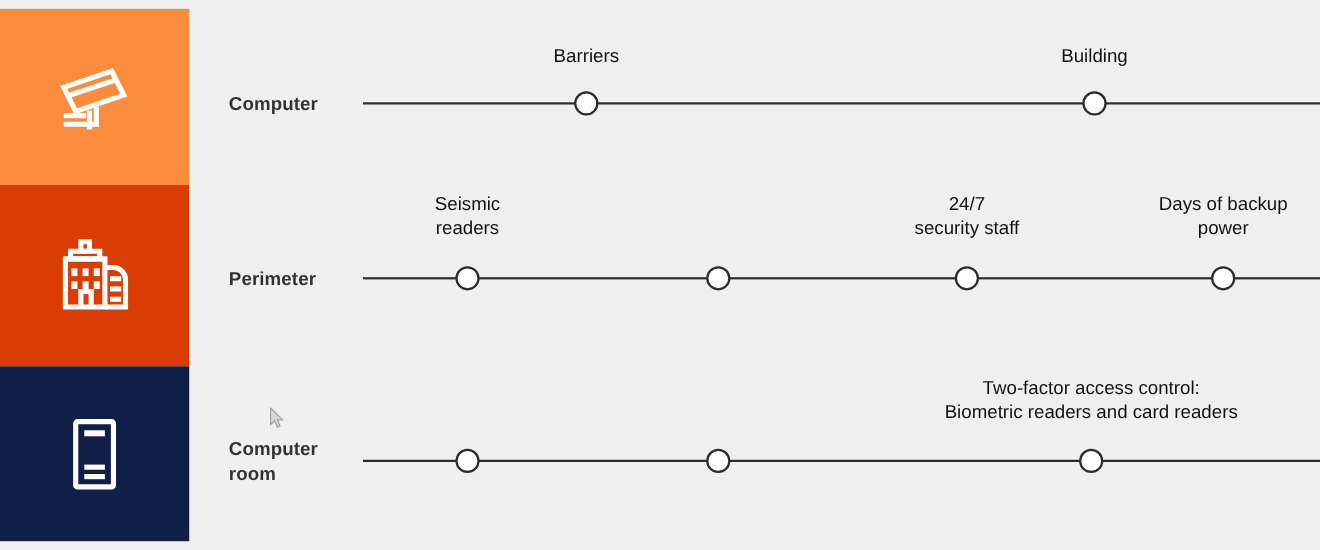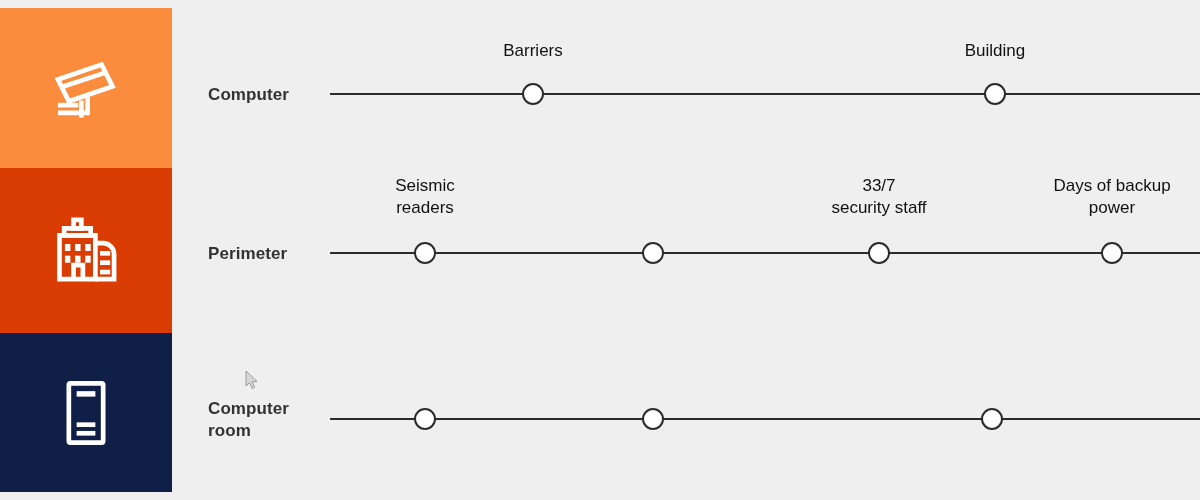--- a/index.html
+++ b/index.html
@@ -153,33 +153,35 @@
         <div class="node-label" style="top: 40px; left: 795px; width: 400px;">Building</div>
       </div>
       <div class="row" style="top: 0px; height: 500px;">
         <div class="row-label" style="top: 243px;">Perimeter</div>
         <div class="axis-line" style="left: 330px; width: 870px; top: 252px;"></div>
         <div class="node" style="left: 414px; top: 242px;"></div>
         <div class="node-label" style="top: 175px; left: 225px; width: 400px;">Seismic
 readers</div>
         <div class="node" style="left: 642px; top: 242px;"></div>
         <div class="node" style="left: 868px; top: 242px;"></div>
-        <div class="node-label" style="top: 175px; left: 679px; width: 400px;">33/7
+        <div class="node-label" style="top: 175px; left: 679px; width: 400px;">24/7
 security staff</div>
         <div class="node" style="left: 1101px; top: 242px;"></div>
         <div class="node-label" style="top: 175px; left: 912px; width: 400px;">Days of backup
 power</div>
       </div>
       <div class="row" style="top: 0px; height: 500px;">
         <div class="row-label" style="top: 398px;">Computer
 room</div>
         <div class="axis-line" style="left: 330px; width: 870px; top: 418px;"></div>
         <div class="node" style="left: 414px; top: 408px;"></div>
         <div class="node" style="left: 642px; top: 408px;"></div>
         <div class="node" style="left: 981px; top: 408px;"></div>
+        <div class="node-label" style="top: 342px; left: 792px; width: 400px;">Two-factor access control:
+Biometric readers and card readers</div>
       </div>
     </div>
 
   <svg id="cursor" viewBox="0 0 14 20" aria-hidden="true" style="left: 245px; top: 370px;">
     <path d="M1 1 L1 16 L4.6 12.6 L7.2 18.4 L9.6 17.3 L7.1 11.7 L12 11.5 Z" fill="#d8d8d8" stroke="#9a9a9a" stroke-width="1"></path>
   </svg>
 
 </div>
 
 </body></html>

